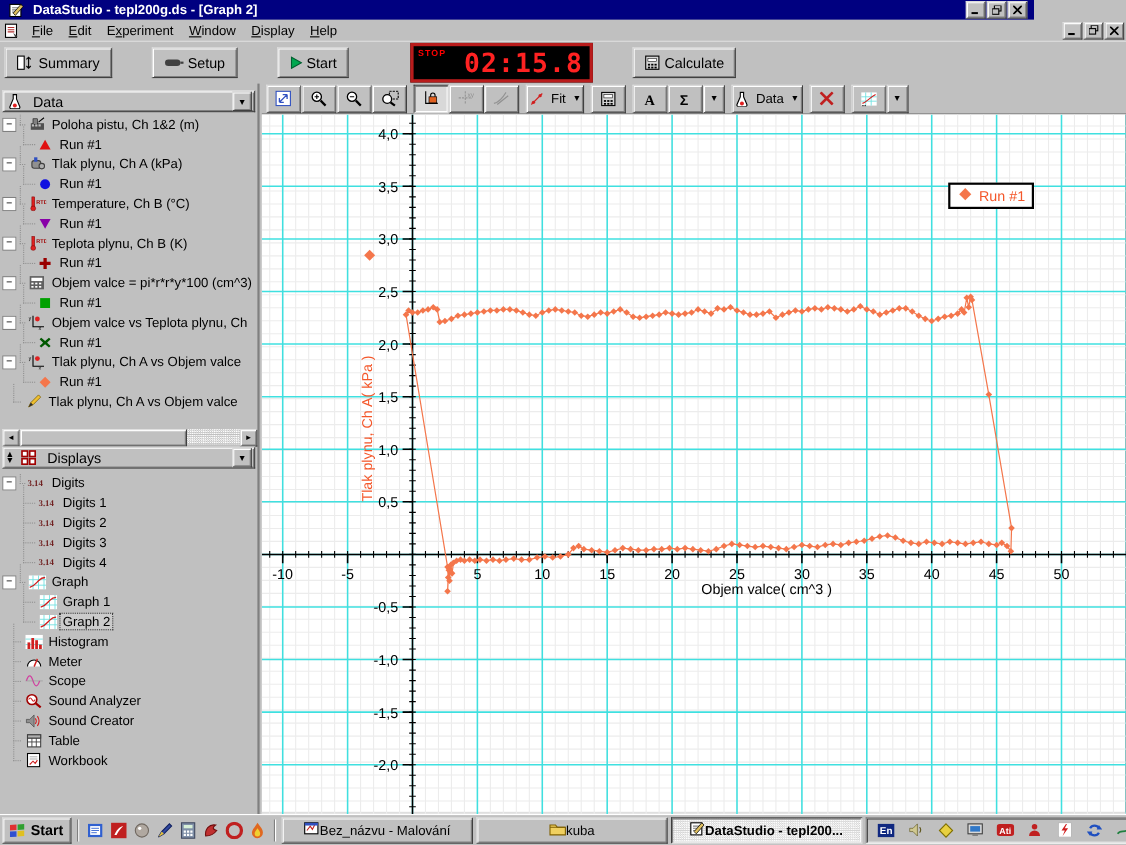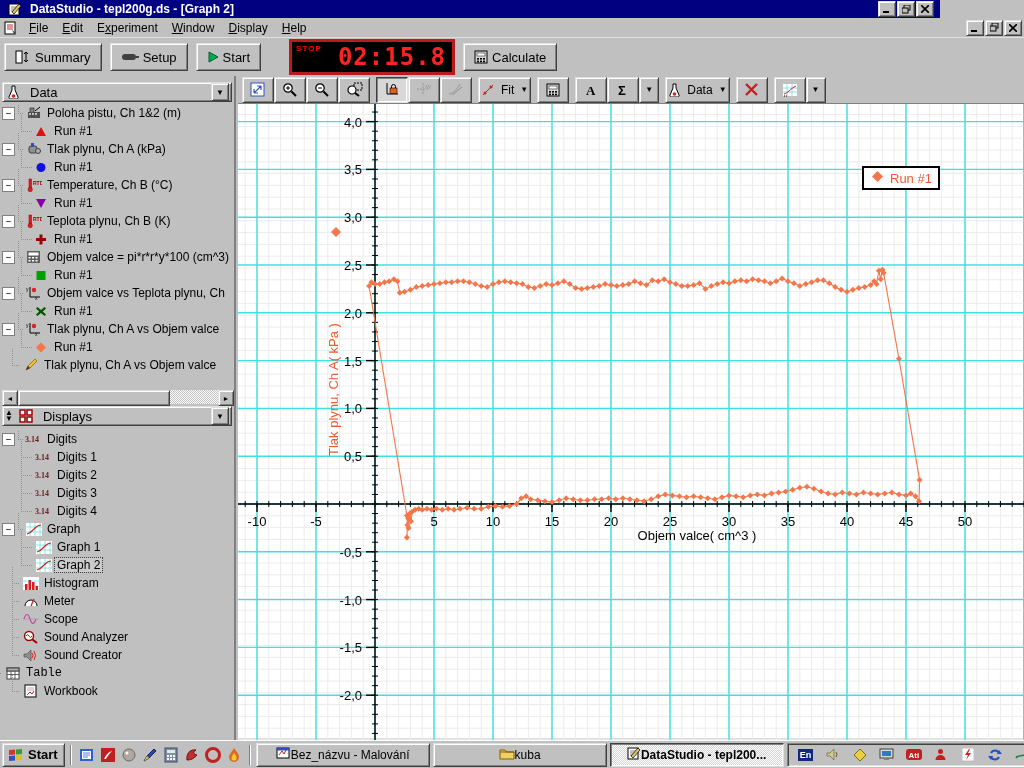--- a/index.html
+++ b/index.html
@@ -17,21 +17,21 @@
   #titlebar .title{color:#fff;font-weight:bold;font-size:12px;margin-left:4px;flex:1;}
   .winbtns{display:flex;gap:1px;}
   .winbtn{width:16px;height:14px;display:flex;align-items:center;justify-content:center;}
   .winbtn svg{display:block;}
   #menubar{position:absolute;left:0;top:18px;width:1024px;height:20px;background:#c0c0c0;display:flex;align-items:center;padding:0 2px;box-sizing:border-box;border-bottom:1px solid #dfdfdf;}
   .menu-item{padding:2px 7px;margin-top:48px;}
   .menu-item u{text-decoration:underline;}
   #menubar .winbtns{margin-left:auto;}
 
   
-  #toolbar1{position:absolute;left:0;top:38px;width:1024px;height:38px;display:flex;align-items:center;}
+  #toolbar1{position:absolute;left:0;top:38px;width:1024px;height:38px;display:flex;align-items:center;gap:28px;}
   .tb-big{height:26px;padding:0 10px;font-size:13px;}
   #timerbox{width:160px;height:30px;background:#000;margin:0 8px 0 28px;position:relative;border:3px solid #b91c1c;}
   #timer-stop{position:absolute;left:4px;top:2px;color:#f00;font-size:8px;font-weight:bold;letter-spacing:1px;}
   #timer-value{position:absolute;right:6px;top:1px;color:#ff2222;font-size:24px;font-weight:bold;font-family:"DejaVu Sans Mono",monospace;letter-spacing:1px;}
 
   
   #toolbar2{position:absolute;left:238px;top:76px;width:786px;height:28px;display:flex;align-items:center;gap:0;padding-left:4px;box-sizing:border-box;border-bottom:1px solid #808080;}
   .tbtn{height:24px;min-width:26px;padding:0 2px;}
   .tbtn.grayed svg{opacity:.45;filter:grayscale(1);}
   .tbtn .lbl{font-size:12px;margin:0 2px;}
@@ -634,21 +634,21 @@
         <div class="tree-row" style="padding-left: 18px;">
           <span class="tree-line" style="width: 6px; margin-left: -6px;"></span>
           <span class="ticon">
             <svg width="16" height="13">
               <path d="M1 5 H4 L8 1 V12 L4 8 H1 Z" fill="#909090" stroke="#404040" stroke-width=".6"></path>
               <path d="M9 4 Q11 6.5 9 9 M11 2 Q14 6.5 11 11" stroke="#d02020" fill="none"></path>
             </svg>
           </span>
           <span class="lbl">Sound Creator</span>
         </div>
-        <div class="tree-row" style=" font-family: Liberation Mono, monospace;">
+        <div class="tree-row" style="padding-left: 18px;">
           <span class="tree-line" style="width: 6px; margin-left: -6px;"></span>
           <span class="ticon">
             <svg width="14" height="13">
               <rect x="1" y="1" width="12" height="11" fill="#fff" stroke="#404040"></rect>
               <path d="M1 4 H13 M1 7.5 H13 M5 1 V12 M9 1 V12" stroke="#404040" stroke-width=".8"></path>
               <rect x="1" y="1" width="12" height="3" fill="#b0b0b0" stroke="#404040"></rect>
             </svg>
           </span>
           <span class="lbl">Table</span>
         </div>

